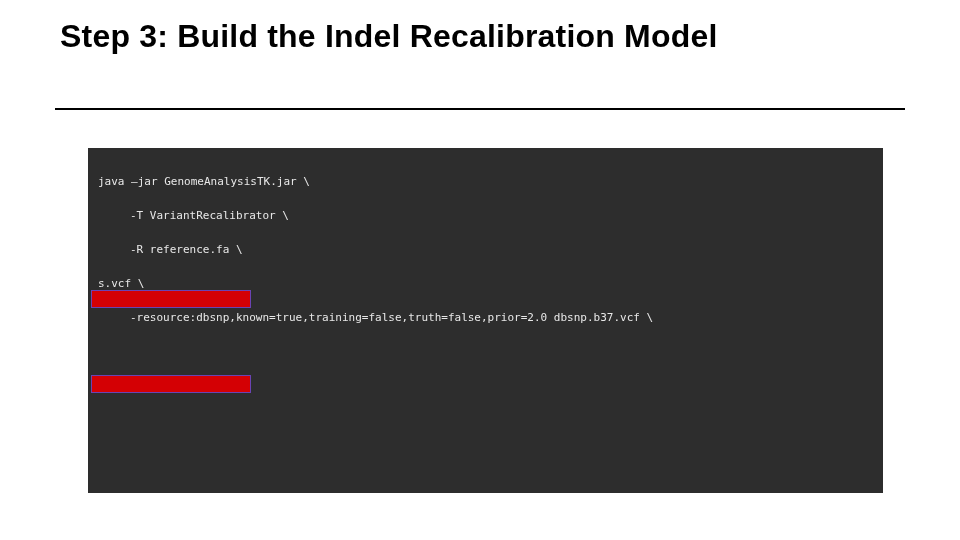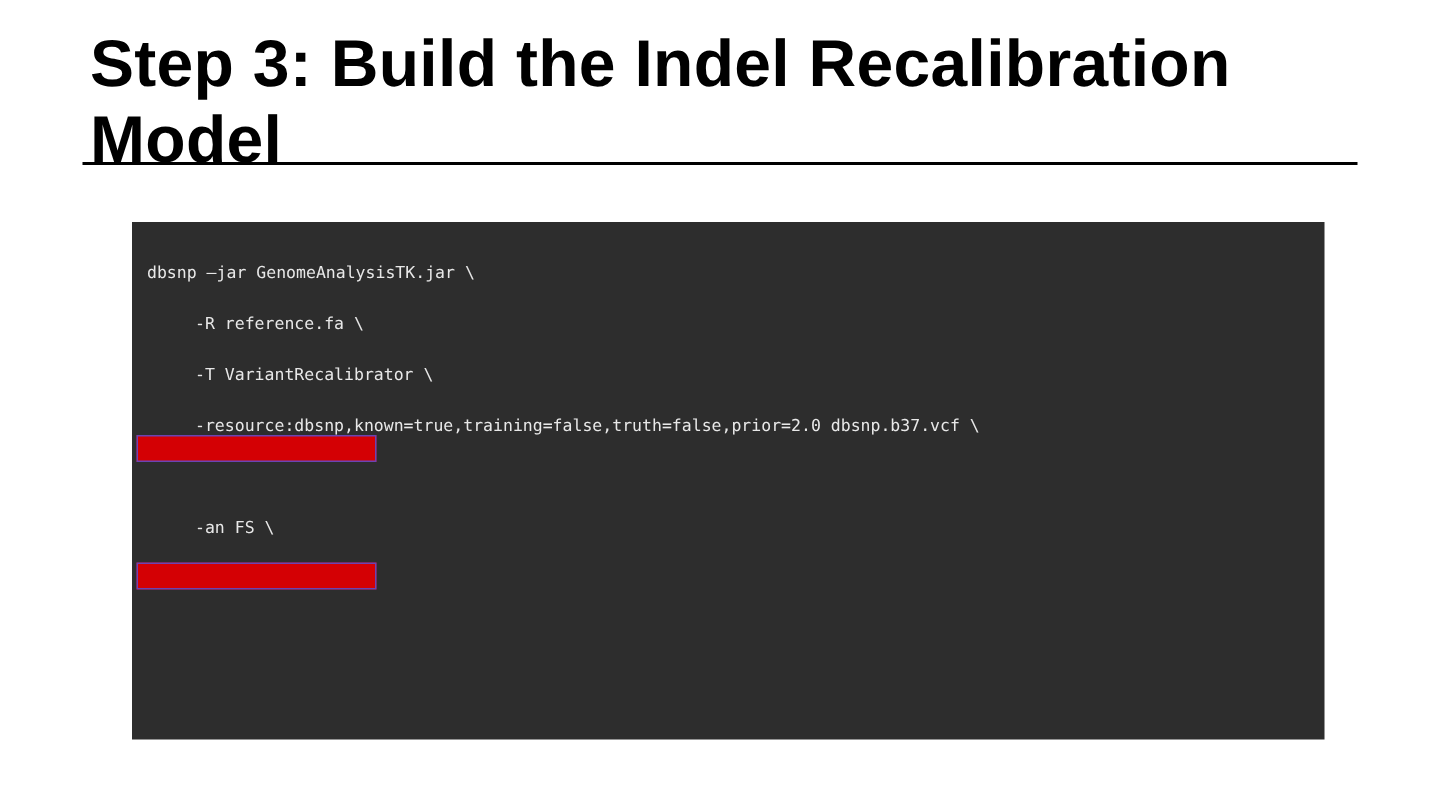--- a/index.html
+++ b/index.html
@@ -15,21 +15,21 @@
     position: relative;
     width: 960px;
     height: 540px;
     box-sizing: border-box;
   }
   .title {
     position: absolute;
     left: 60px;
     top: 18px;
     width: 820px;
-    font-size: 44px;
+    font-size: 32px;
     font-weight: 700;
     color: #000;
     line-height: 1.15;
     letter-spacing: 0.2px;
   }
   .title-underline {
     position: absolute;
     left: 55px;
     top: 108px;
     width: 850px;
@@ -67,23 +67,24 @@
 </style>
 </head>
 <body>
 
 <div class="slide">
 
   <div class="title">Step 3:  Build the Indel Recalibration Model</div>
   <div class="title-underline"></div>
 
   <div class="code-block">
-<span class="code-line">dbsnp –jar GenomeAnalysisTK.jar \</span>
+<span class="code-line">java –jar GenomeAnalysisTK.jar \</span>
+<span class="code-line indent1">-T VariantRecalibrator \</span>
 <span class="code-line indent1">-R reference.fa \</span>
-<span class="code-line indent1">-T VariantRecalibrator \</span>
+<span class="code-line wrap0">s.vcf \</span>
 <span class="code-line indent1">-resource:dbsnp,known=true,training=false,truth=false,prior=2.0 dbsnp.b37.vcf \</span>
 <span class="code-line indent1"> </span>
 <span class="code-line indent1">-an FS \</span>
 
 
 
 
 
 
 

